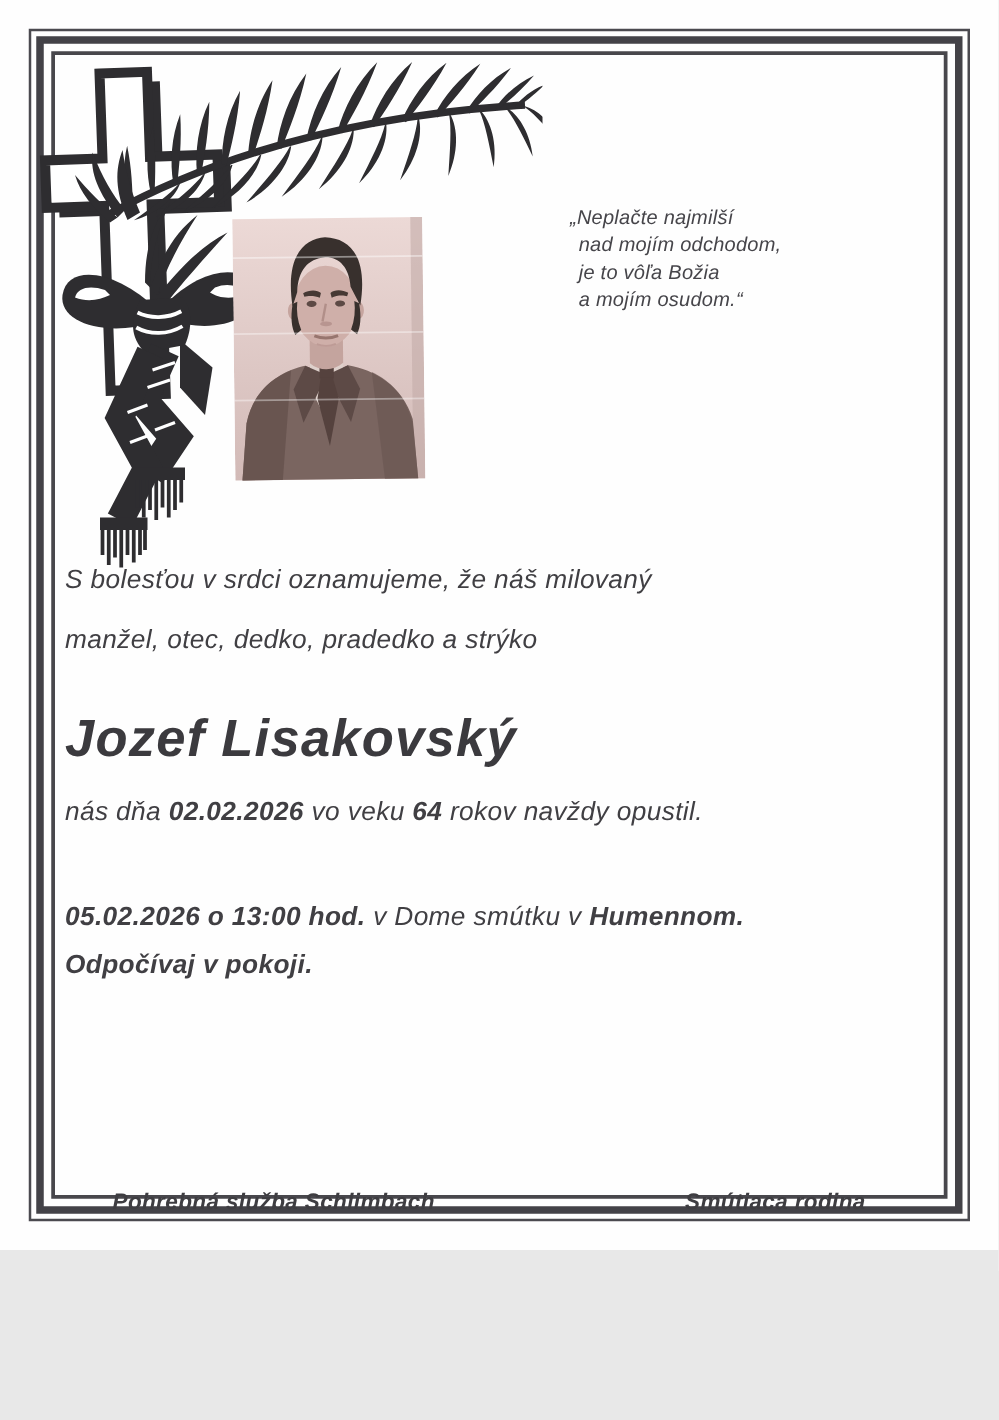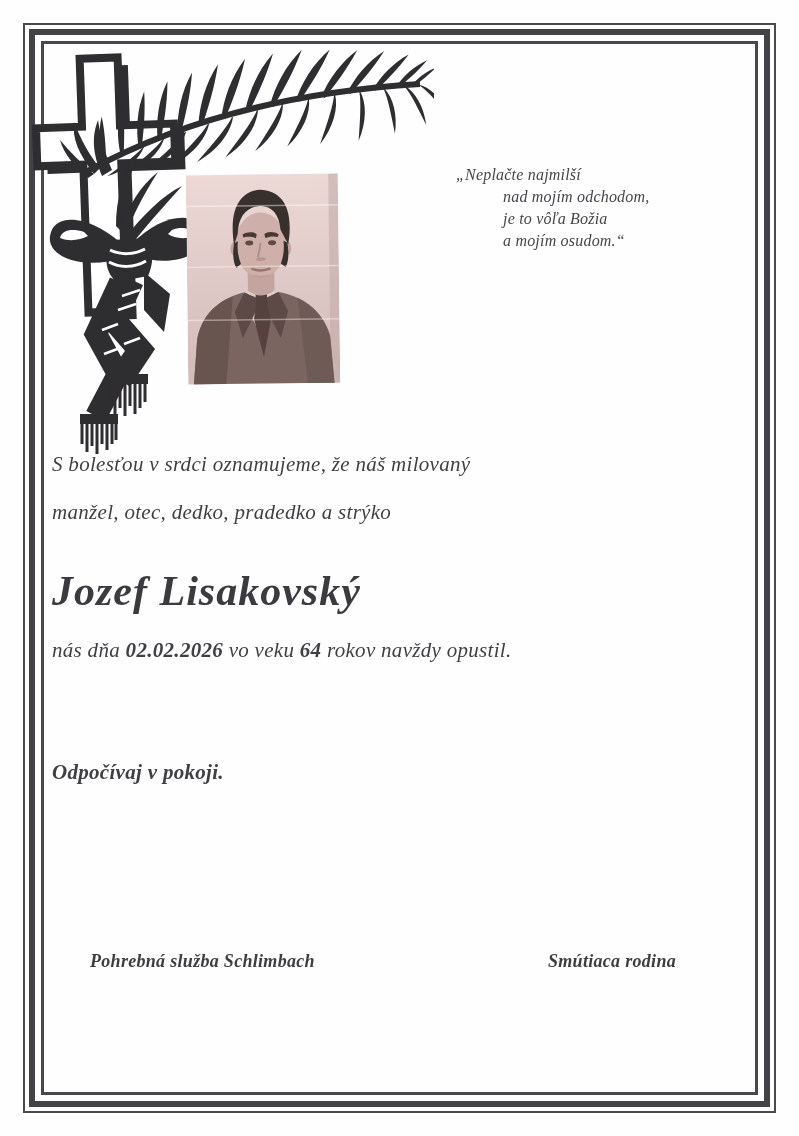--- a/index.html
+++ b/index.html
@@ -1,19 +1,19 @@
 <!DOCTYPE html>
 <html><head>
 <meta charset="utf-8">
 <style>
   html,body{margin:0;padding:0;background:#e8e8e8;}
   .card{
-    position:relative; width:799px; height:1136px; margin:0 auto;
+    position:relative; width:799px; height:1000px; margin:0 auto;
     background:#fefefe; overflow:hidden;
-    font-family:Liberation Serif, serif;
+    font-family:Liberation Sans, sans-serif;
     color:#403f43;
   }
   
   .frame{position:absolute;}
   .frame-outer{inset:23px; border:2px solid #4b4a4f;}
   .frame-mid{inset:29px; border:6px solid #434247;}
   .frame-inner{inset:41px; border:3px solid #48474c;}
 
   
   .illustration{position:absolute; left:24px; top:44px; width:410px; height:416px;}
@@ -24,21 +24,21 @@
     transform:rotate(-0.7deg); overflow:hidden;
   }
 
   
   .quote{
     position:absolute; left:456px; top:164px; width:210px;
     font-style:italic; font-size:16px; line-height:22px; color:#46454a;
     letter-spacing:.2px;
   }
   .quote .q-line{white-space:nowrap;}
-  .quote .q-line + .q-line{padding-left:7px;margin-left:40px;}
+  .quote .q-line + .q-line{padding-left:7px;}
 
   
   .row{
     position:absolute; left:52px; right:28px; text-align:left;
     font-style:italic; font-size:21px; line-height:26px; letter-spacing:.3px;
     white-space:nowrap;
   }
   .row b{font-weight:bold;}
   .r-intro1{top:451px;}
   .r-intro2{top:499px;}
@@ -218,19 +218,20 @@
   </div>
 
   <div class="row r-intro1">S bolesťou v srdci oznamujeme, že náš milovaný</div>
   <div class="row r-intro2">manžel, otec, dedko, pradedko a strýko</div>
 
   <div class="row r-name">Jozef Lisakovský</div>
 
   <div class="row r-death"><span>nás dňa </span><b>02.02.2026</b><span> vo veku </span><b>64</b><span> rokov navždy opustil.</span></div>
 
 
+  <div class="row r-ceremony"><b>05.02.2026 o 13:00 hod.</b><span> v Dome smútku v </span><b>Humennom.</b></div>
 
   <div class="row r-rest">Odpočívaj v pokoji.</div>
 
   <div class="sig sig-left">Pohrebná služba Schlimbach</div>
   <div class="sig sig-right">Smútiaca rodina</div>
 
 </div>
 
 </body></html>

